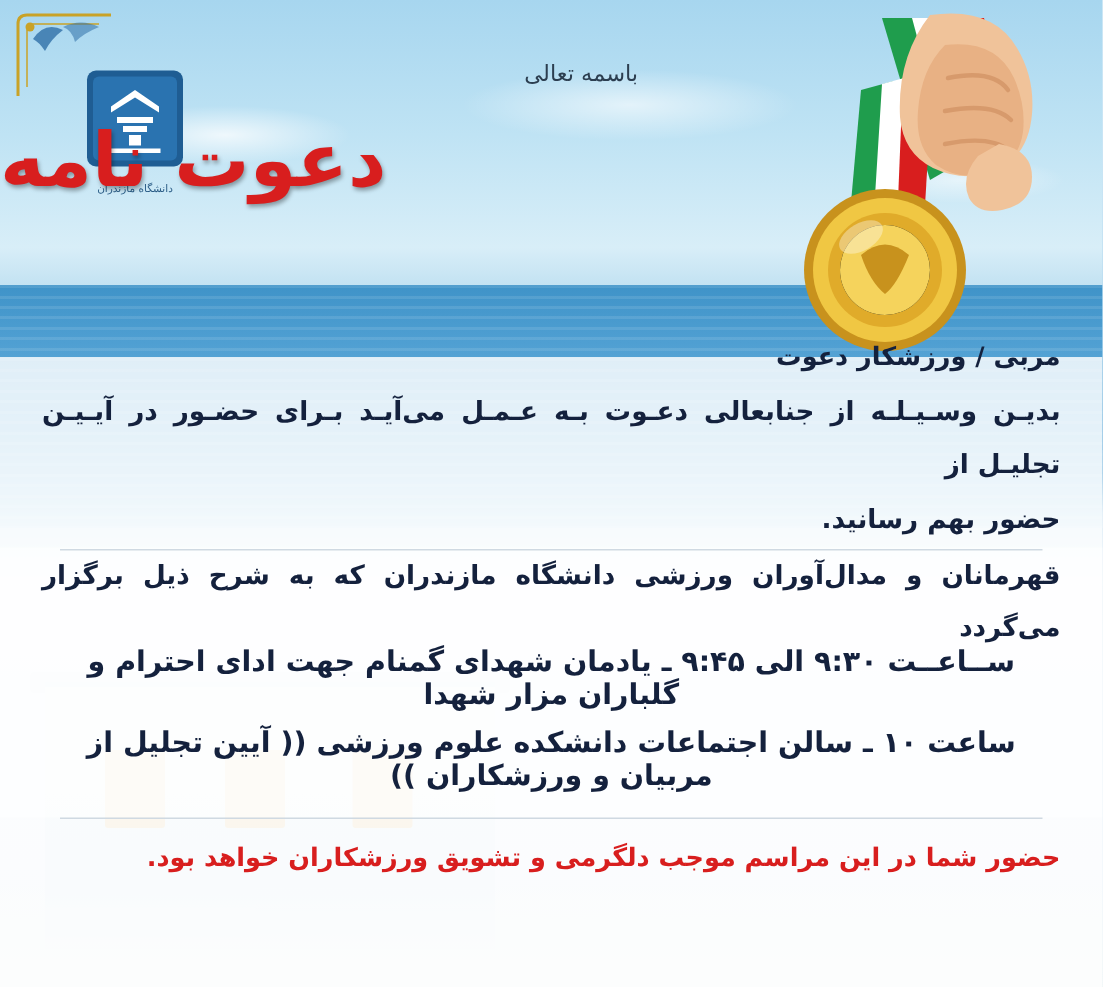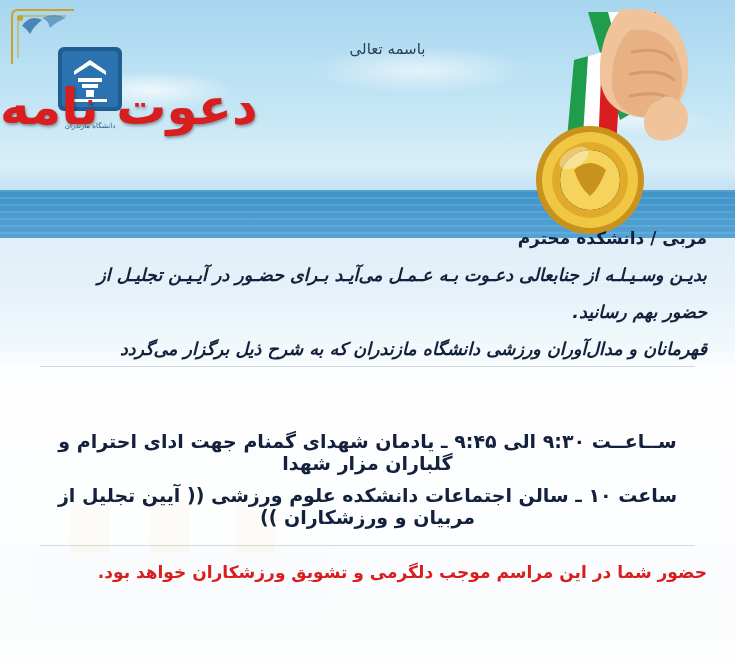--- a/index.html
+++ b/index.html
@@ -105,21 +105,21 @@
   }
   .salutation{
     position:absolute;right:28px;top:228px;width:679px;text-align:right;
     font-size:17px;font-weight:bold;color:#14213d;
   }
   .body-text{
     position:absolute;right:28px;top:258px;width:679px;text-align:justify;
     font-size:17.5px;font-weight:bold;color:#14213d;line-height:2;
     direction:rtl;
   }
-  .body-text p{margin:0 0 2px 0;font-style:italic;}
+  .body-text p{margin:0 0 2px 0;}
   .date-line{
     position:absolute;right:28px;top:378px;width:679px;text-align:center;
     font-size:22px;font-weight:bold;color:#d81e1e;
   }
   .sched{
     position:absolute;right:28px;width:679px;text-align:center;
     font-size:19px;font-weight:bold;color:#14213d;
   }
   .sched-1{top:430px;}
   .sched-2{top:484px;}
@@ -200,21 +200,21 @@
         <circle cx="120" cy="180" r="30" fill="#f5d35c"></circle>
         <path d="M104 170 q16 -14 32 0 q-8 20 -16 26 q-10 -8 -16 -26 Z" fill="#c8921d"></path>
         <ellipse cx="104" cy="158" rx="16" ry="9" fill="#ffffff" opacity=".35" transform="rotate(-30 104 158)"></ellipse>
       </g>
     </svg>
   </div>
 
   <div class="basmeh">باسمه تعالی</div>
   <div class="title">دعوت نامه</div>
 
-  <div class="salutation">مربی / دانشکده محترم</div>
+  <div class="salutation">مربی / ورزشکار دعوت</div>
 
   <div class="body-text">
     <p>بدیـن وسـیـلـه از جنابعالی دعـوت بـه عـمـل می‌آیـد بـرای حضـور در آیـیـن تجلیـل از</p>
     <p>حضور بهم رسانید.</p>
     <p>قهرمانان و مدال‌آوران ورزشی دانشگاه مازندران که به شرح ذیل برگزار می‌گردد</p>
   </div>
 
 
   <div class="sched sched-1">ســاعــت ۹:۳۰ الی ۹:۴۵ ـ یادمان شهدای گمنام جهت ادای احترام و گلباران مزار شهدا</div>
   <div class="sched sched-2">ساعت ۱۰ ـ سالن اجتماعات دانشکده علوم ورزشی (( آیین تجلیل از مربیان و ورزشکاران ))</div>

